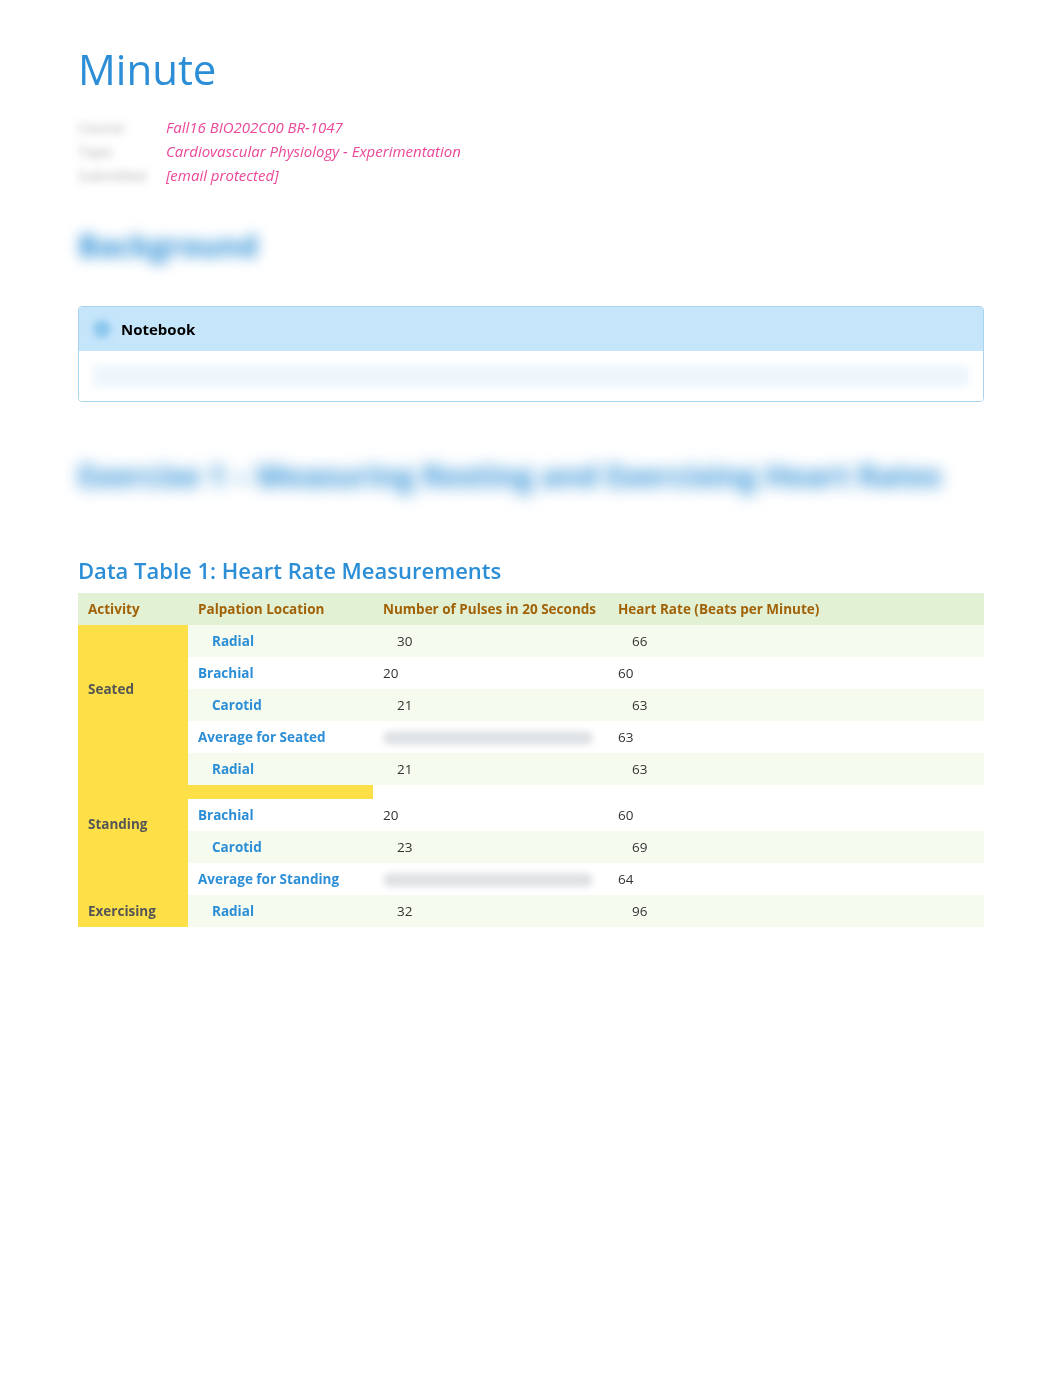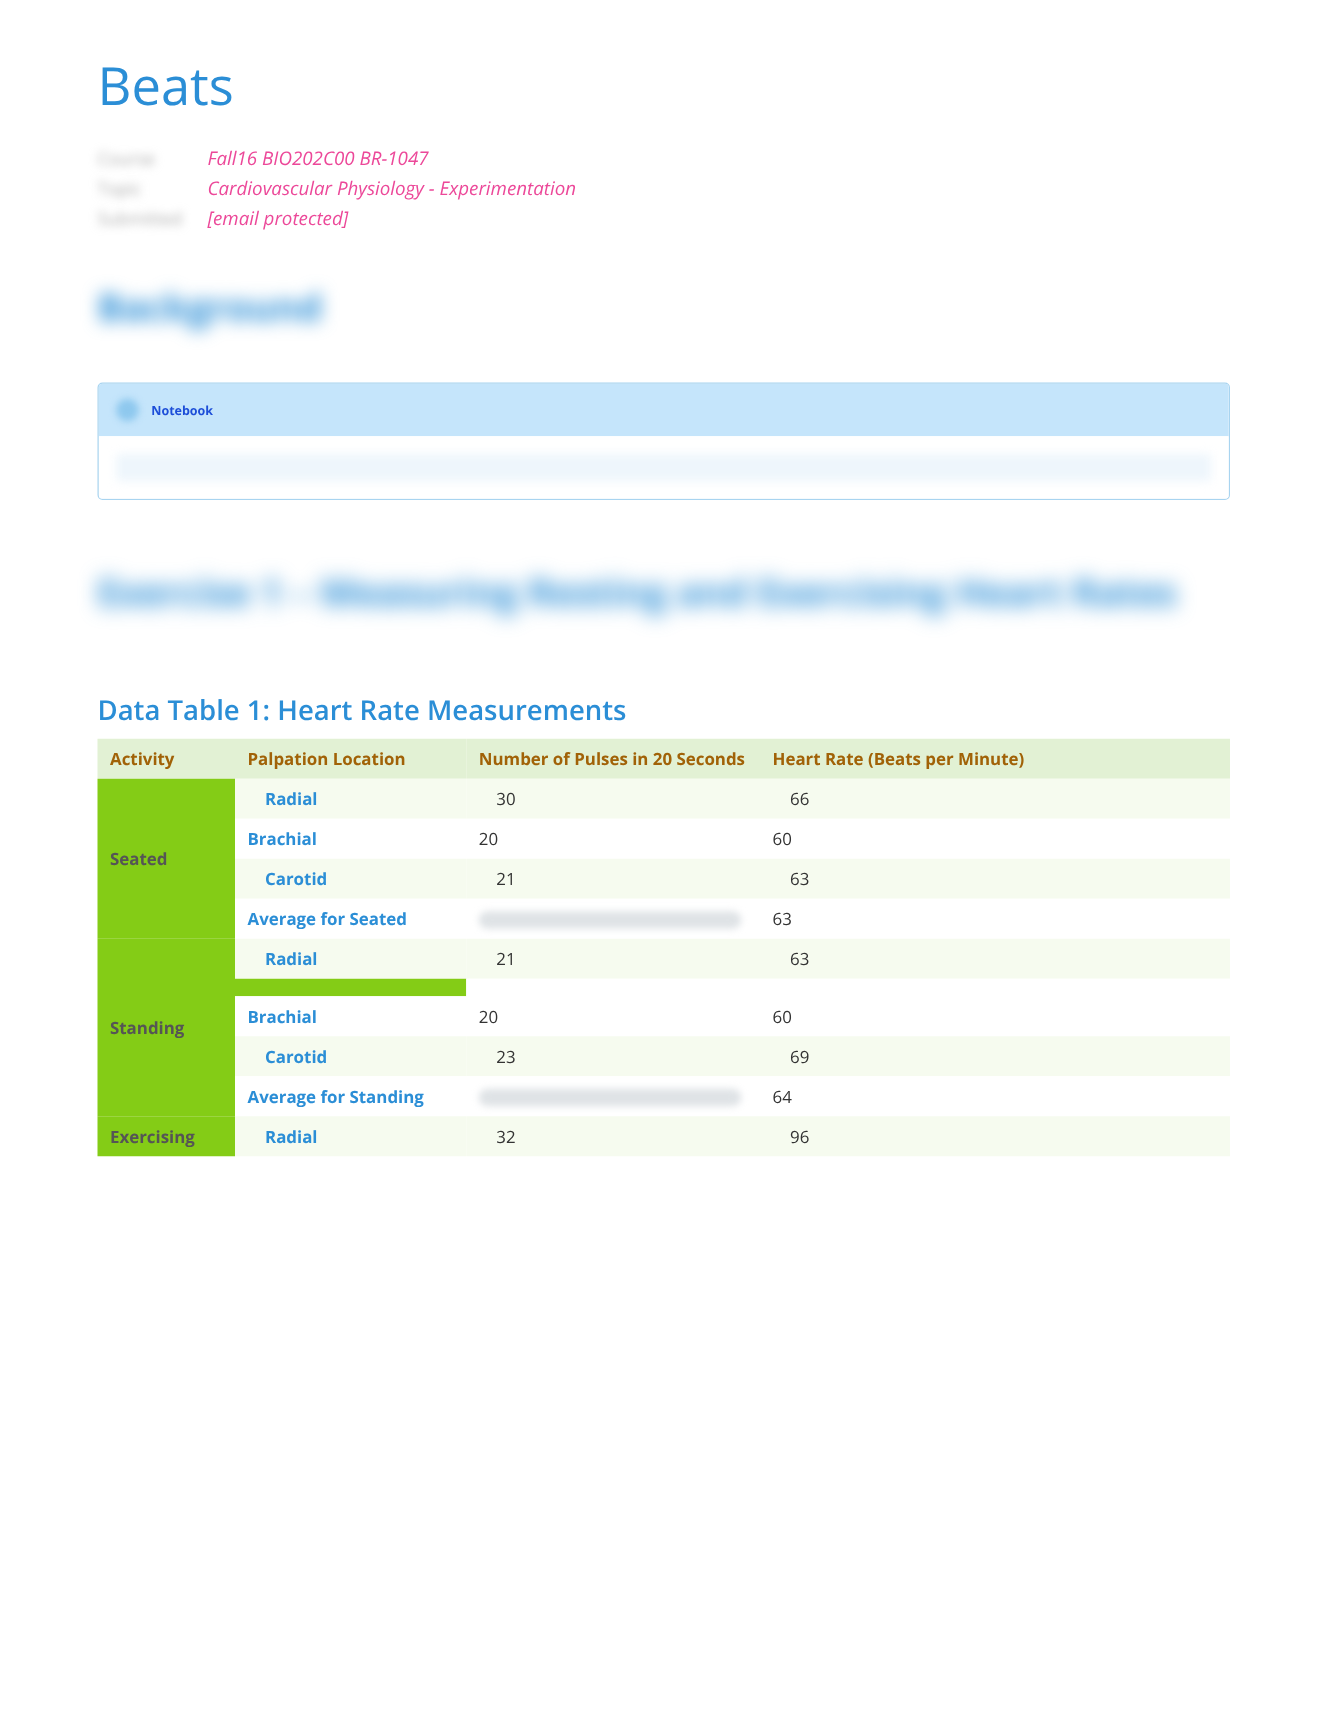--- a/index.html
+++ b/index.html
@@ -59,23 +59,23 @@
       gap: 10px;
     }
     .notebook-icon {
       width: 18px;
       height: 18px;
       border-radius: 50%;
       background: #8ec8ee;
       filter: blur(3px);
     }
     .notebook-title {
-      font-size: 10px;
-      font-weight: 700;
-      color: #1d4ed8;
+      font-size: 15px;
+      font-weight: 700;
+      color: #000000;
     }
     .notebook-body {
       padding: 14px;
       background: #fff;
     }
     .notebook-content-blur {
       height: 22px;
       background: #eef6fc;
       border-radius: 3px;
       filter: blur(4px);
@@ -110,21 +110,21 @@
     }
     .data-table td {
       padding: 7px 10px;
       vertical-align: middle;
     }
     .col-activity { width: 110px; }
     .col-palp { width: 185px; }
     .col-pulses { width: 235px; }
     .col-hr { width: auto; }
     .activity-cell {
-      background: #84cc16;
+      background: #fde047;
       font-weight: 700;
       color: #555;
       vertical-align: top;
     }
     .row-odd td.body-cell { background: #f6fbef; padding-left: 24px; }
     .row-even td.body-cell { background: #ffffff; }
     .palp-link {
       color: #2b8ed6;
       font-weight: 700;
     }
@@ -134,21 +134,21 @@
       height: 14px;
       background: #dfe3e6;
       border-radius: 7px;
       filter: blur(3px);
       vertical-align: middle;
     }
   </style>
 </head>
 <body>
 
-<h1 class="report-title">Beats</h1>
+<h1 class="report-title">Minute</h1>
 
 <div>
   <div class="meta-row">
     <div class="meta-label">Course</div>
     <div class="meta-value">Fall16 BIO202C00 BR-1047</div>
   </div>
   <div class="meta-row">
     <div class="meta-label">Topic</div>
     <div class="meta-value">Cardiovascular Physiology - Experimentation</div>
   </div>

